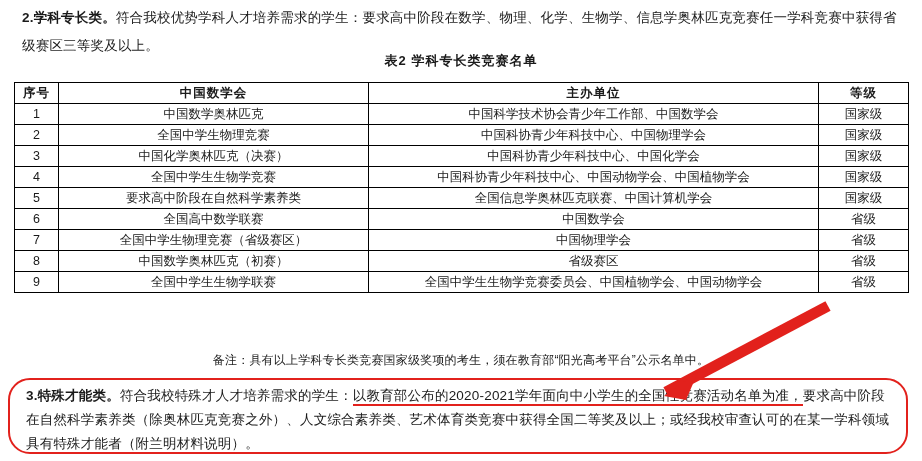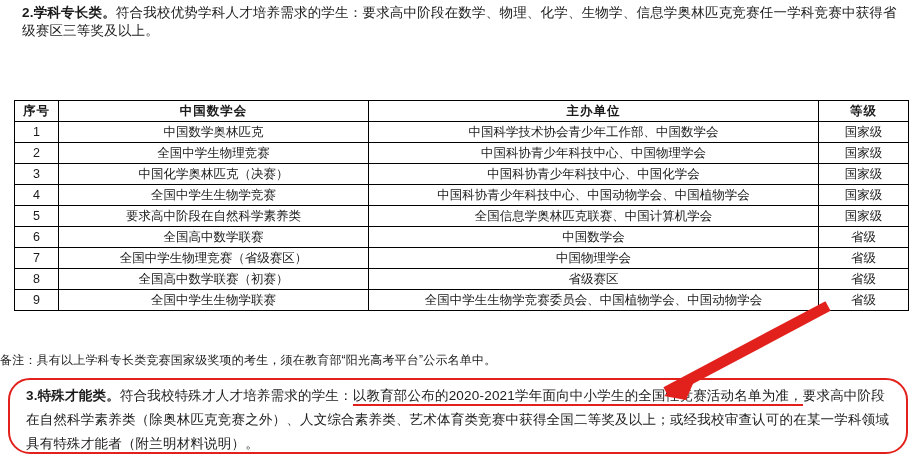--- a/index.html
+++ b/index.html
@@ -21,21 +21,21 @@
     height: 461px;
   }
 
   
   .para-top {
     position: absolute;
     left: 22px;
     top: 4px;
     width: 884px;
     font-size: 13.5px;
-    line-height: 18px;
+    line-height: 28px;
     letter-spacing: 0.2px;
   }
   .para-top .lead {
     font-weight: bold;
   }
 
   
   .table-caption {
     position: absolute;
     left: 0;
@@ -52,21 +52,20 @@
     position: absolute;
     left: 14px;
     top: 82px;
     width: 894px;
   }
   table.award {
     border-collapse: collapse;
     width: 894px;
     table-layout: fixed;
     font-size: 12.5px;
-    margin-top: 18px;
   }
   table.award th,
   table.award td {
     border: 1px solid #000000;
     height: 20px;
     line-height: 18px;
     text-align: center;
     padding: 0 2px;
     white-space: nowrap;
     overflow: hidden;
@@ -79,20 +78,21 @@
   col.c-name  { width: 310px; }
   col.c-org   { width: 450px; }
   col.c-level { width: 90px; }
 
   
   .note {
     position: absolute;
     left: 0;
     top: 352px;
     width: 922px;
+    text-align: center;
     font-size: 12px;
     letter-spacing: 0.2px;
   }
 
   
   .redbox {
     position: absolute;
     left: 8px;
     top: 378px;
     width: 900px;
@@ -139,20 +139,21 @@
 </style>
 </head>
 <body>
 
 <div class="page">
 
   <div class="para-top">
     <span class="lead">2.学科专长类。</span><span>符合我校优势学科人才培养需求的学生：要求高中阶段在数学、物理、化学、生物学、信息学奥林匹克竞赛任一学科竞赛中获得省级赛区三等奖及以上。</span>
   </div>
 
+  <div class="table-caption">表2  学科专长类竞赛名单</div>
 
   <div class="tbl-wrap">
     <table class="award">
       <colgroup>
         <col class="c-no">
         <col class="c-name">
         <col class="c-org">
         <col class="c-level">
       </colgroup>
       <thead>
@@ -201,21 +202,21 @@
           <td>省级</td>
         </tr>
         <tr>
           <td>7</td>
           <td>全国中学生物理竞赛（省级赛区）</td>
           <td>中国物理学会</td>
           <td>省级</td>
         </tr>
         <tr>
           <td>8</td>
-          <td>全国高中数学联赛（初赛）</td>
+          <td>中国数学奥林匹克（初赛）</td>
           <td>省级赛区</td>
           <td>省级</td>
         </tr>
         <tr>
           <td>9</td>
           <td>全国中学生生物学联赛</td>
           <td>全国中学生生物学竞赛委员会、中国植物学会、中国动物学会</td>
           <td>省级</td>
         </tr>
       </tbody>

